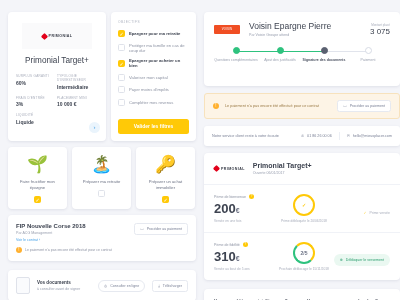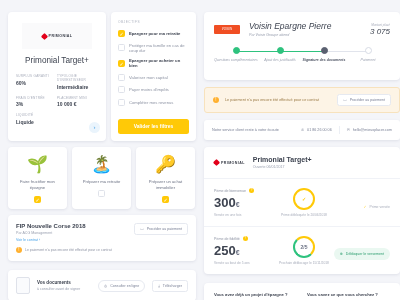--- a/index.html
+++ b/index.html
@@ -82,21 +82,21 @@
 
   .docs-card { margin-top: 9px; padding: 7px 8px; display: flex; align-items: center; gap: 7px; }
   .doc-ic { width: 14px; height: 17px; border: 1px solid #dfe2ea; border-radius: 2px;
             background: #fafbfd; flex: none; }
   .doc-t { font-size: 4.6px; color: #3d4350; font-weight: bold; }
   .doc-s { font-size: 3.6px; color: #9aa0b0; margin-top: 2px; }
 
   
   #right { left: 204px; top: 12px; width: 196px; }
 
-  .contract-card { padding: 9px 10px 10px; font-style: italic; }
+  .contract-card { padding: 9px 10px 16px; }
   .contract-head { display: flex; align-items: center; gap: 9px; }
   .vlogo { width: 26px; height: 9px; background: #f04e23; border-radius: 1px;
            display: flex; align-items: center; justify-content: center; }
   .vlogo span { font-size: 2.8px; color: #fff; letter-spacing: .2px; }
   .c-title { font-size: 8.5px; color: #3d4350; }
   .c-sub { font-size: 3.6px; color: #9aa0b0; margin-top: 2px; }
   .c-amt { margin-left: auto; text-align: right; }
   .c-amt-l { font-size: 3px; color: #a8adbb; }
   .c-amt-v { font-size: 8px; color: #3d4350; }
 
@@ -358,21 +358,21 @@
       </div>
     </div>
 
     <div class="prime-row">
       <div class="prime-l">
         <div class="prime-lbl">
           <span>Prime de bienvenue</span>
           <span class="q">?</span>
         </div>
         <div class="prime-amt">
-          <span>300</span><em>€</em>
+          <span>200</span><em>€</em>
         </div>
         <div class="prime-note">Versée en une fois</div>
       </div>
       <div class="prime-c">
         <div class="ring y">✓</div>
         <div class="prime-c-t">Prime débloquée le 20/06/2018</div>
       </div>
       <div class="prime-r">
         <div class="chip-plain">
           <span style="color:#ffc907">✓</span>
@@ -381,21 +381,21 @@
       </div>
     </div>
 
     <div class="prime-row">
       <div class="prime-l">
         <div class="prime-lbl">
           <span>Prime de fidélité</span>
           <span class="q">?</span>
         </div>
         <div class="prime-amt">
-          <span>250</span><em>€</em>
+          <span>310</span><em>€</em>
         </div>
         <div class="prime-note">Versée au bout de 5 ans</div>
       </div>
       <div class="prime-c">
         <div class="ring g">2/5</div>
         <div class="prime-c-t">Prochain déblocage le 15/11/2018</div>
       </div>
       <div class="prime-r">
         <div class="chip-green">
           <span>⊕</span>

